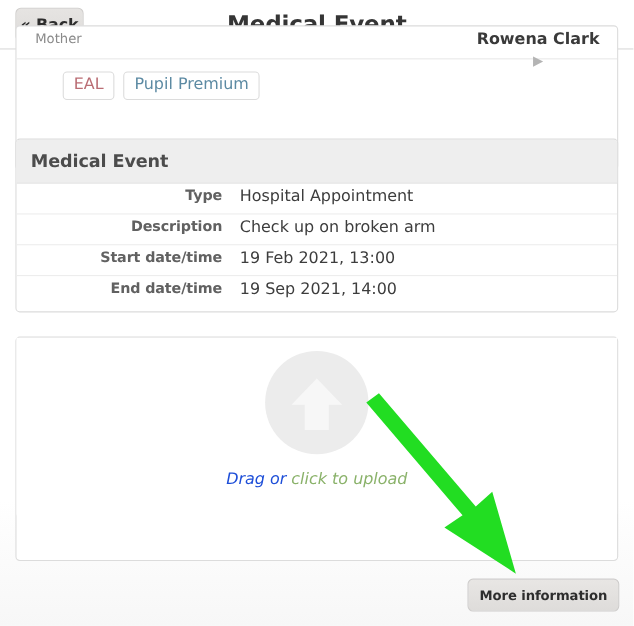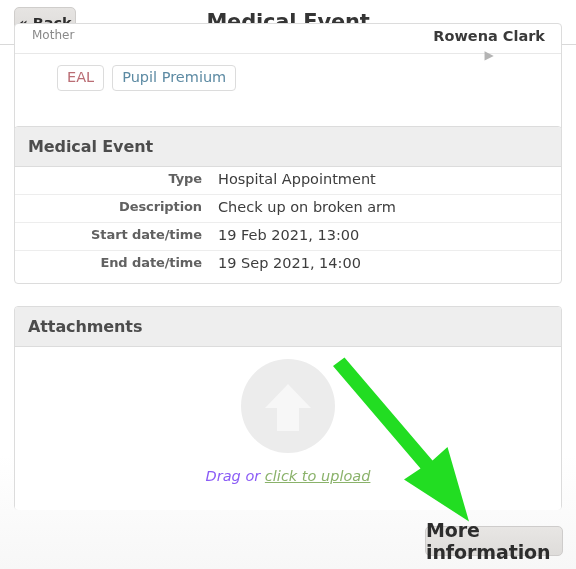--- a/index.html
+++ b/index.html
@@ -217,38 +217,38 @@
   }
   .dz-text {
     position: absolute;
     left: 0;
     right: 0;
     top: 121px;
     text-align: center;
     font-size: 14.5px;
     font-style: italic;
   }
-  .dz-text .grey  { color: #8b5cf6; }
-  .dz-text .green { color: #8ab26a; text-decoration: underline; }
+  .dz-text .grey  { color: #1d4ed8; }
+  .dz-text .green { color: #8ab26a; }
 
   
   .more-info-button {
     position: absolute;
     left: 425px;
     top: 481px;
     width: 138px;
     height: 30px;
     border-radius: 5px;
     background: linear-gradient(to bottom, #e8e6e4 0%, #dedcda 100%);
     border: 1px solid #cecccb;
     box-sizing: border-box;
     display: flex;
     align-items: center;
     justify-content: center;
-    font-size: 19px;
+    font-size: 12px;
     font-weight: bold;
     color: #2d2d2d;
     letter-spacing: -0.1px;
     cursor: pointer;
   }
 
   
   #annotation-arrow {
     position: absolute;
     left: 0; top: 0;
@@ -301,21 +301,20 @@
         <div class="detail-value">19 Feb 2021, 13:00</div>
       </div>
 
       <div class="detail-row">
         <div class="detail-label">End date/time</div>
         <div class="detail-value">19 Sep 2021, 14:00</div>
       </div>
     </div>
 
     <div class="panel" id="attach-panel">
-      <div class="panel-head">Attachments</div>
 
       <div class="dropzone">
         <div class="upload-icon">
           <div class="upload-circle"></div>
           <svg class="upload-arrow" width="52" height="52" viewBox="0 0 52 52">
             <path d="M26 3 L49 27 L37 27 L37 50 L15 50 L15 27 L3 27 Z" fill="#f7f7f7"></path>
           </svg>
         </div>
         <div class="dz-text">
           <span class="grey">Drag or </span><span class="green">click to upload</span>

